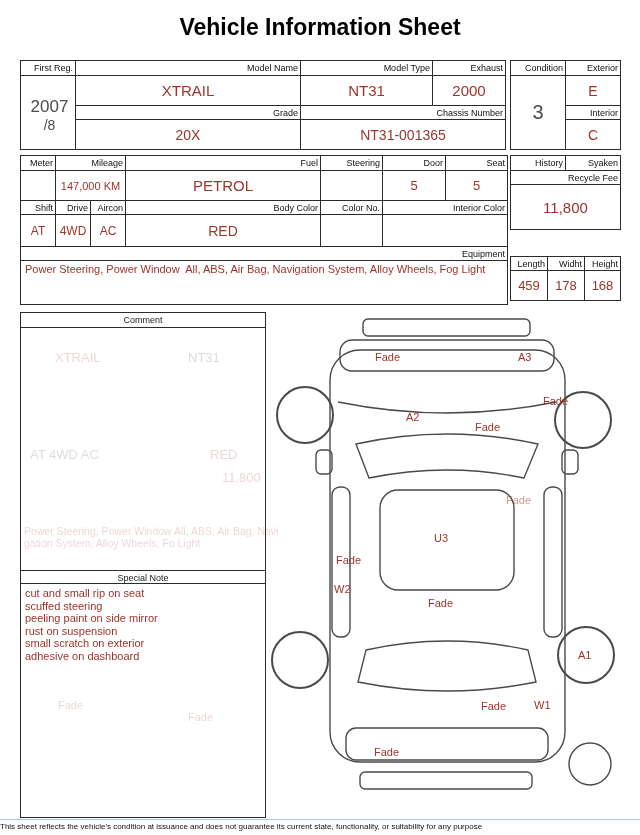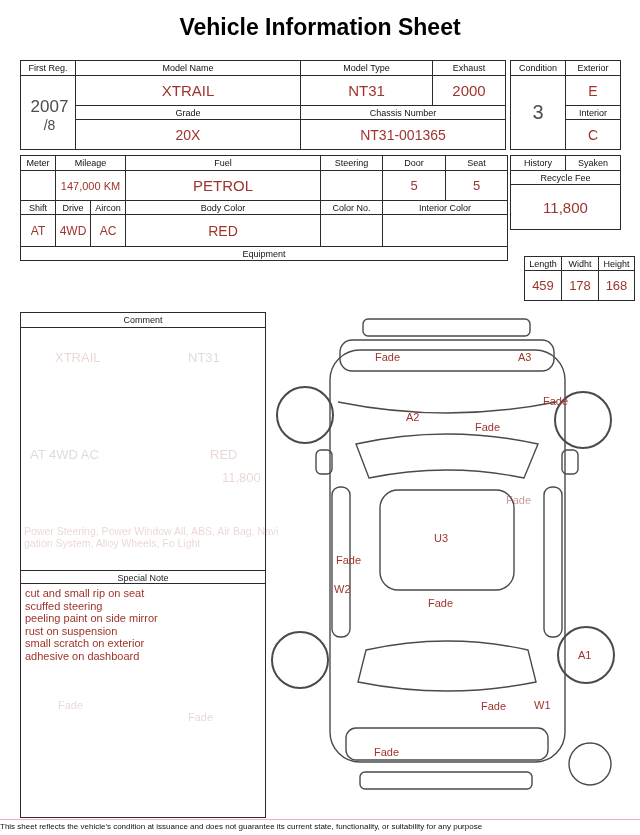--- a/index.html
+++ b/index.html
@@ -10,21 +10,21 @@
     overflow: hidden;
   }
   .title {
     position: absolute; top: 14px; left: 0; width: 100%;
     text-align: center; font-size: 23px; font-weight: bold; color: #000;
   }
   table.tbl { border-collapse: collapse; position: absolute; table-layout: fixed; }
   .tbl th, .tbl td { border: 1px solid #2b2b2b; overflow: hidden; }
   .tbl th {
     font-weight: normal; font-size: 9px; color: #111;
-    text-align: center; padding: 1px 2px; background: #fff;
+    text-align: right; padding: 1px 2px; background: #fff;
   }
   tr.hdr { height: 15px; }
   tr.hdr2 { height: 14px; }
   tr.r30 { height: 30px; }
   tr.r32 { height: 32px; }
   tr.r44 { height: 44px; }
   tr.r45 { height: 45px; }
   td.val { text-align: center; vertical-align: middle; }
   .red  { color: #9e332b; }
   .gray { color: #4c4c4c; }
@@ -39,21 +39,21 @@
   .cond3 { font-size: 20px; }
   .equip {
     text-align: left; vertical-align: top; padding: 2px 4px;
     font-size: 11px; line-height: 13px; white-space: pre-wrap;
   }
   
   .t-reg  { left: 20px;  top: 60px;  }
   .t-cond { left: 510px; top: 60px;  }
   .t-det  { left: 20px;  top: 155px; }
   .t-hist { left: 510px; top: 155px; }
-  .t-dims { left: 510px; top: 256px; margin-left: 14px; }
+  .t-dims { left: 510px; top: 256px; }
   
   .left-panel {
     position: absolute; left: 20px; top: 312px; width: 246px; height: 506px;
     border: 1px solid #2b2b2b;
   }
   .panel-hdr {
     height: 15px; border-bottom: 1px solid #2b2b2b;
     font-size: 9px; text-align: center; padding-top: 2px;
   }
   .panel-hdr.sn { border-top: 1px solid #2b2b2b; height: 14px; }
@@ -186,20 +186,23 @@
     <tr class="r32">
       <td class="val red fs12">AT</td>
       <td class="val red fs12">4WD</td>
       <td class="val red fs12">AC</td>
       <td class="val red fs14">RED</td>
       <td class="val"></td>
       <td colspan="2" class="val"></td>
     </tr>
     <tr class="hdr2">
       <th colspan="7">Equipment</th>
+    </tr>
+    <tr class="r44">
+      <td colspan="7" class="equip red">Power Steering, Power Window  All, ABS, Air Bag, Navigation System, Alloy Wheels, Fog Light</td>
     </tr>
   </tbody>
     </table>
 
   <table class="tbl t-hist">
     <colgroup>
         <col style="width:55px">
         <col style="width:55px">
       </colgroup>
     <tbody>

